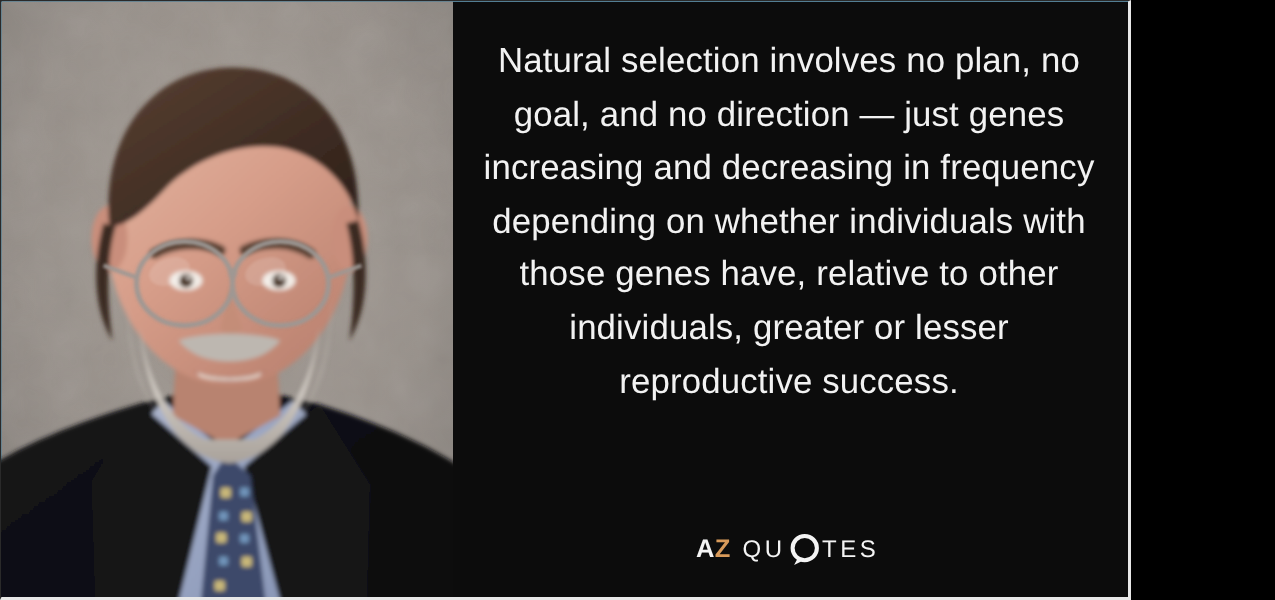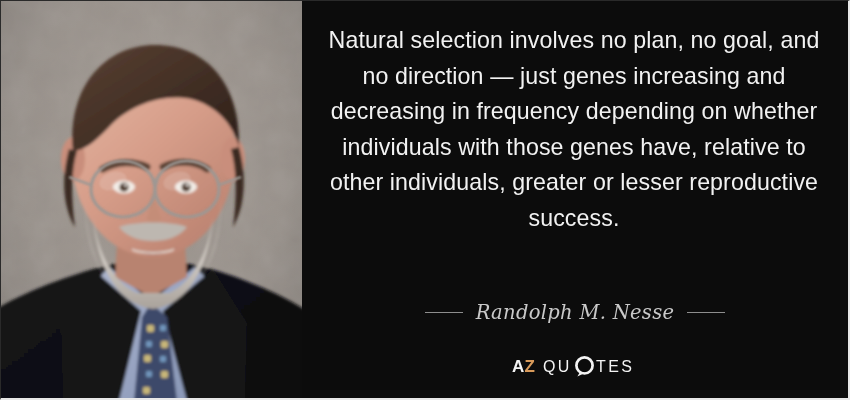--- a/index.html
+++ b/index.html
@@ -7,21 +7,21 @@
     margin: 0;
     padding: 0;
     background: #000;
   }
   body {
     font-family: "Liberation Sans", sans-serif;
   }
 
   .quote-card {
     position: relative;
-    width: 850px;
+    width: 754px;
     height: 400px;
     background: #7dd3fc;
     overflow: hidden;
     box-sizing: border-box;
     border-top: 1px solid #2a2a2a;
     border-right: 2px solid #e8e8e8;
     border-bottom: 2px solid #e8e8e8;
     border-left: 1px solid #2a2a2a;
   }
 
@@ -241,25 +241,20 @@
       </g>
 
       <rect x="0" y="0" width="301" height="400" fill="none"></rect>
     </svg>
   </div>
 
   <div class="quote-panel">
 
     <p class="quote-text">Natural selection involves no plan, no goal, and no direction — just genes increasing and decreasing in frequency depending on whether individuals with those genes have, relative to other individuals, greater or lesser reproductive success.</p>
 
-    <div class="attribution">
-      <span class="attr-rule"></span>
-      <span class="author-name">Randolph M. Nesse</span>
-      <span class="attr-rule"></span>
-    </div>
 
     <div class="logo">
       <svg class="logo-svg" width="126" height="22" viewBox="0 0 126 22">
 
         <text x="0" y="16.5" font-family="Liberation Sans, sans-serif" font-size="17" font-weight="bold" letter-spacing="-0.3" fill="#f4f4f4">A</text>
         <text x="12.5" y="16.5" font-family="Liberation Sans, sans-serif" font-size="17" font-weight="bold" letter-spacing="-0.3" fill="#d89a5a">Z</text>
 
         <text x="31" y="16.5" font-family="Liberation Sans, sans-serif" font-size="16" font-weight="500" letter-spacing="2.4" fill="#f4f4f4">QU</text>
 
         <g>

